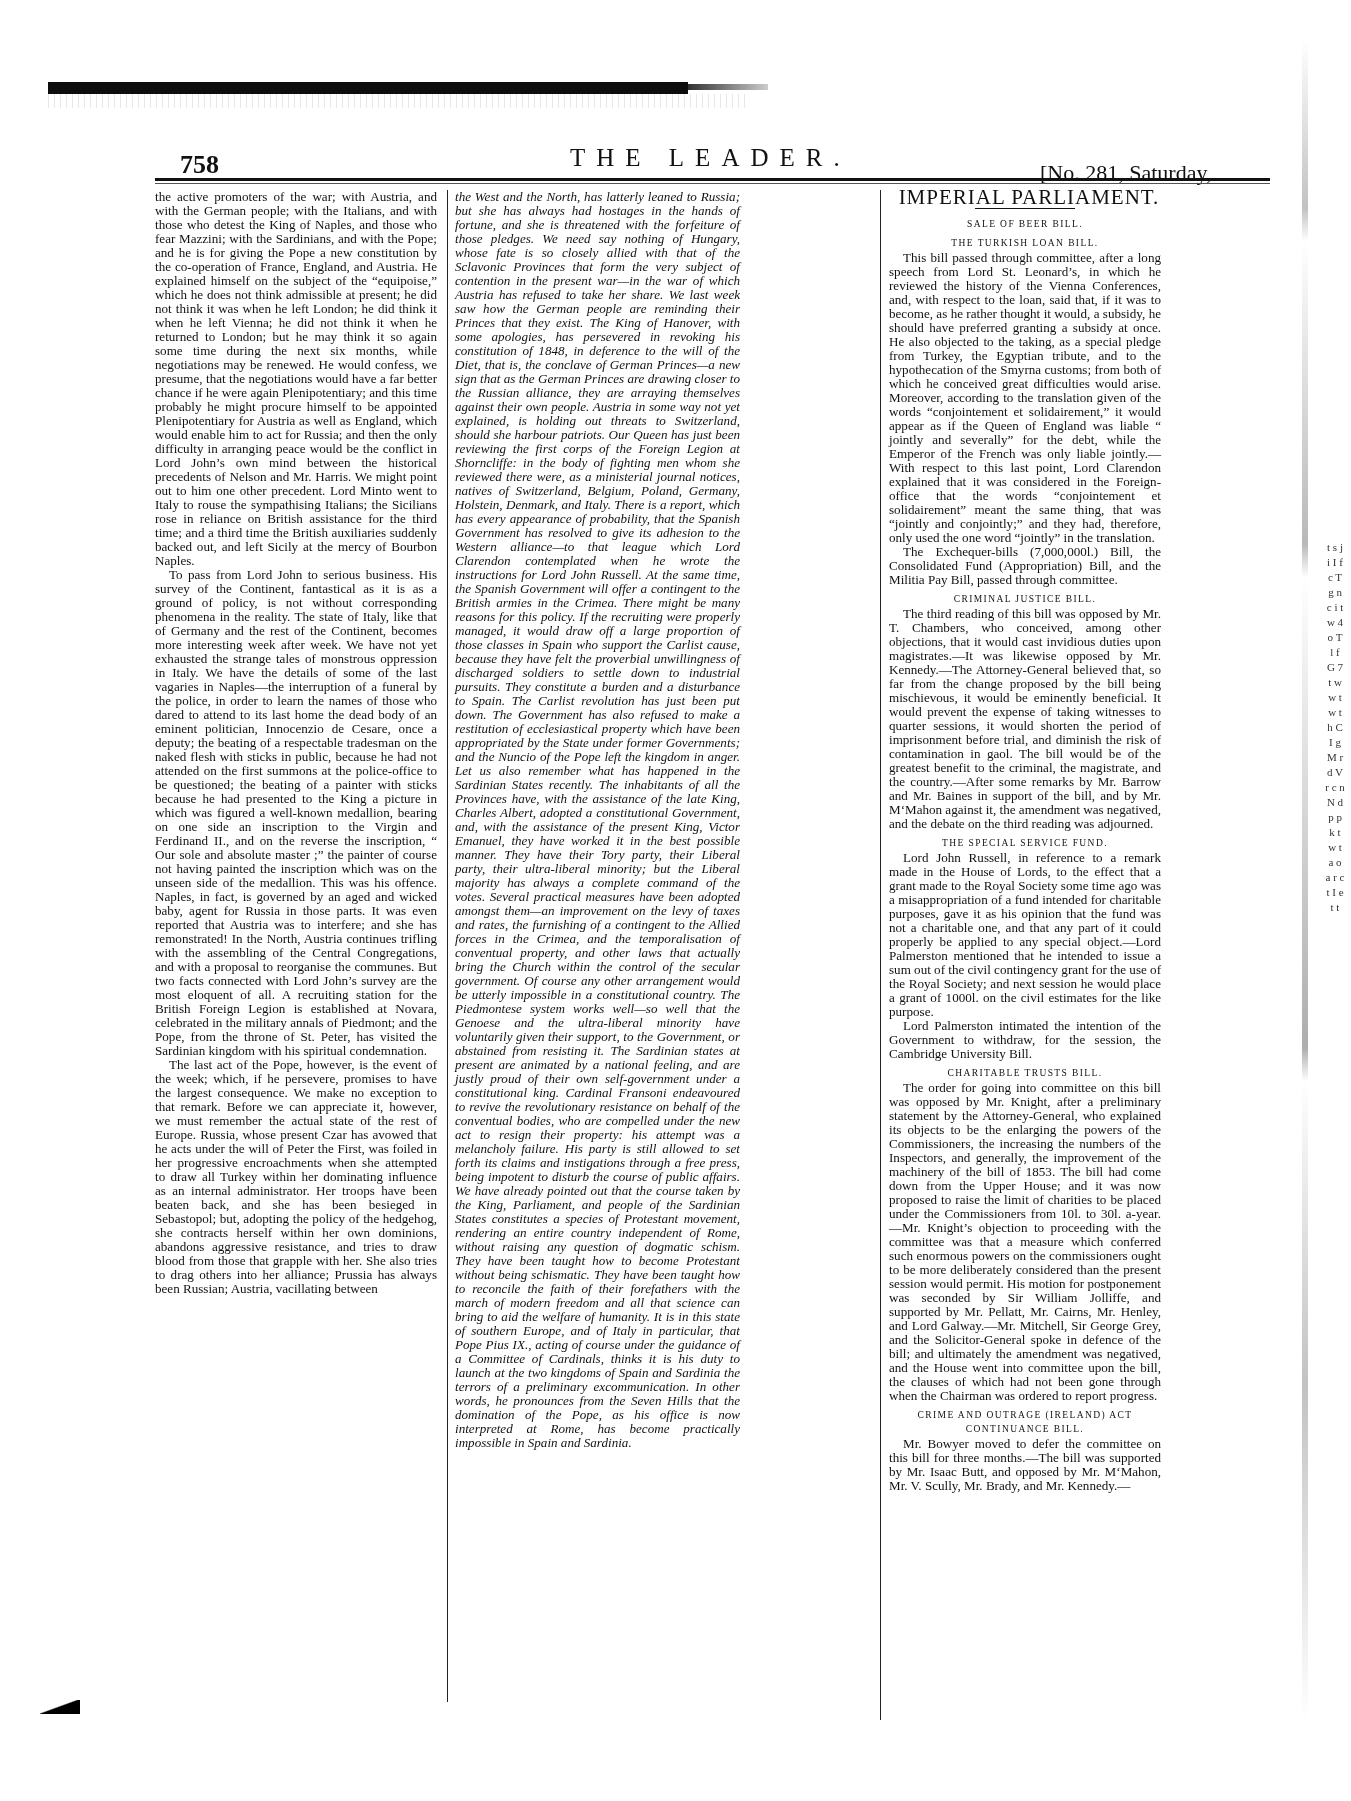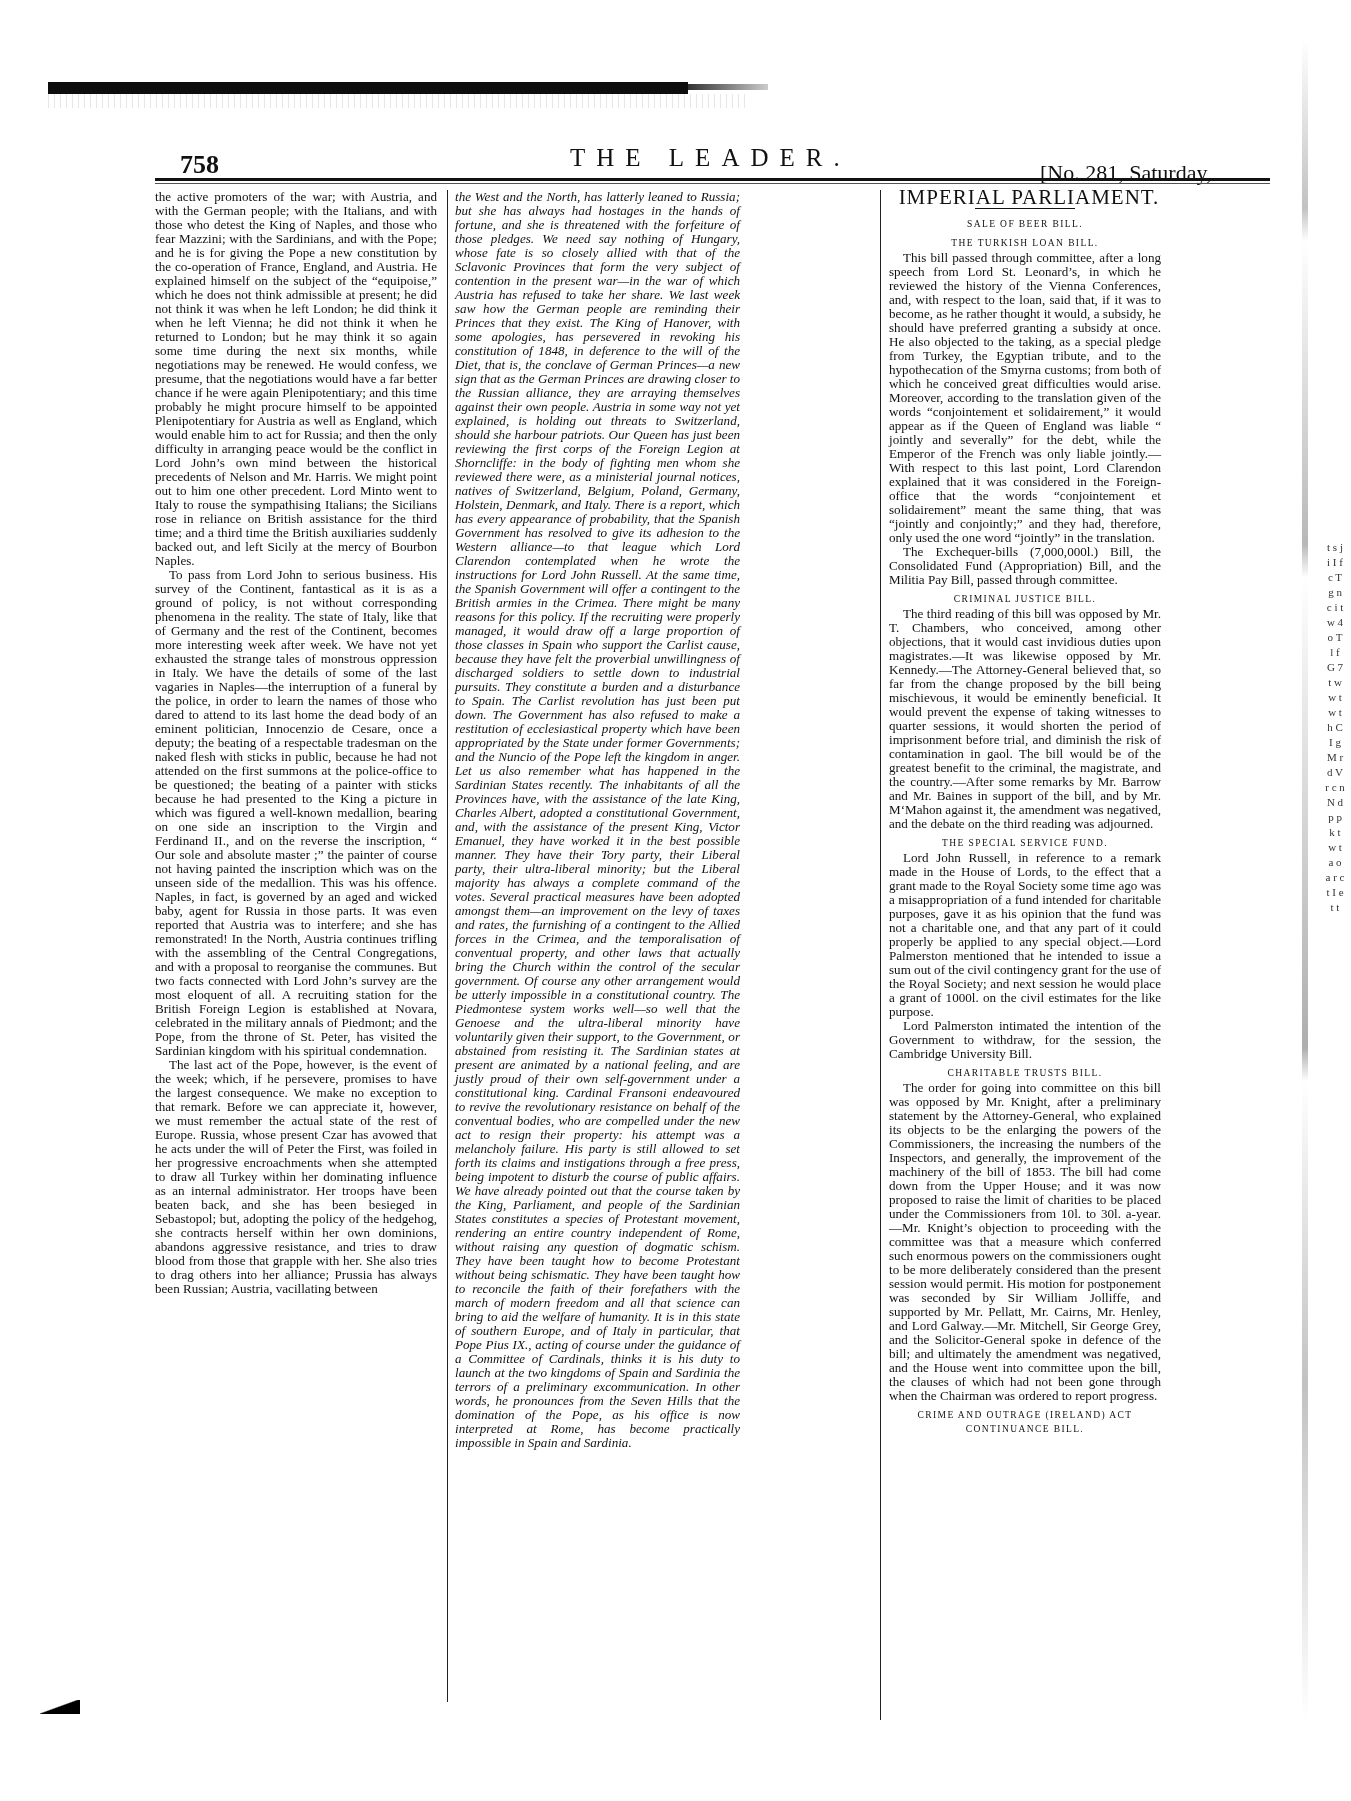--- a/index.html
+++ b/index.html
@@ -67,16 +67,17 @@
   <p class="ind">The third reading of this bill was opposed by Mr. T. Chambers, who conceived, among other objections, that it would cast invidious duties upon magistrates.—It was likewise opposed by Mr. Kennedy.—The Attorney-General believed that, so far from the change proposed by the bill being mischievous, it would be eminently beneficial. It would prevent the expense of taking witnesses to quarter sessions, it would shorten the period of imprisonment before trial, and diminish the risk of contamination in gaol. The bill would be of the greatest benefit to the criminal, the magistrate, and the country.—After some remarks by Mr. Barrow and Mr. Baines in support of the bill, and by Mr. M‘Mahon against it, the amendment was negatived, and the debate on the third reading was adjourned.</p>
 
   <div class="subhead">The Special Service Fund.</div>
   <p class="ind">Lord John Russell, in reference to a remark made in the House of Lords, to the effect that a grant made to the Royal Society some time ago was a misappropriation of a fund intended for charitable purposes, gave it as his opinion that the fund was not a charitable one, and that any part of it could properly be applied to any special object.—Lord Palmerston mentioned that he intended to issue a sum out of the civil contingency grant for the use of the Royal Society; and next session he would place a grant of 1000l. on the civil estimates for the like purpose.</p>
   <p class="ind">Lord Palmerston intimated the intention of the Government to withdraw, for the session, the Cambridge University Bill.</p>
 
   <div class="subhead">Charitable Trusts Bill.</div>
   <p class="ind">The order for going into committee on this bill was opposed by Mr. Knight, after a preliminary statement by the Attorney-General, who explained its objects to be the enlarging the powers of the Commissioners, the increasing the numbers of the Inspectors, and generally, the improvement of the machinery of the bill of 1853. The bill had come down from the Upper House; and it was now proposed to raise the limit of charities to be placed under the Commissioners from 10l. to 30l. a-year.—Mr. Knight’s objection to proceeding with the committee was that a measure which conferred such enormous powers on the commissioners ought to be more deliberately considered than the present session would permit. His motion for postponement was seconded by Sir William Jolliffe, and supported by Mr. Pellatt, Mr. Cairns, Mr. Henley, and Lord Galway.—Mr. Mitchell, Sir George Grey, and the Solicitor-General spoke in defence of the bill; and ultimately the amendment was negatived, and the House went into committee upon the bill, the clauses of which had not been gone through when the Chairman was ordered to report progress.</p>
 
   <div class="subhead">Crime and Outrage (Ireland) Act Continuance Bill.</div>
+  <p class="ind">Mr. Bowyer moved to defer the committee on this bill for three months.—The bill was supported by Mr. Isaac Butt, and opposed by Mr. M‘Mahon, Mr. V. Scully, Mr. Brady, and Mr. Kennedy.—</p>
 </div>
 
 <div class="edge">t s j i I f c T g n c i t w 4 o T l f G 7 t w w t w t h C I g M r d V r c n N d p p k t w t a o a r c t I e t t</div>
 <div class="corner"></div>
 
 </body></html>

